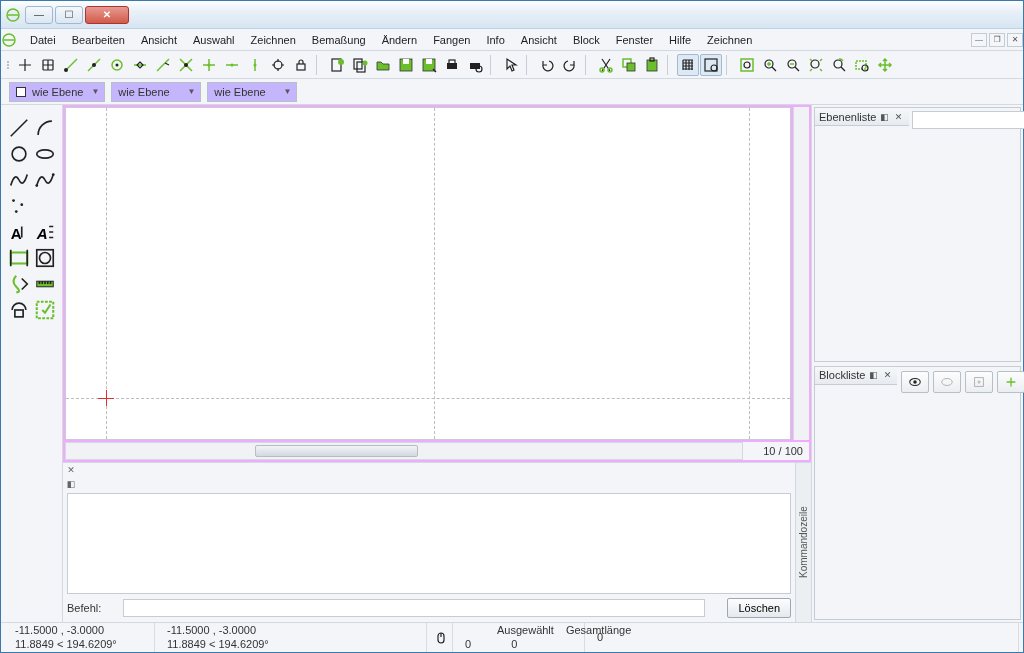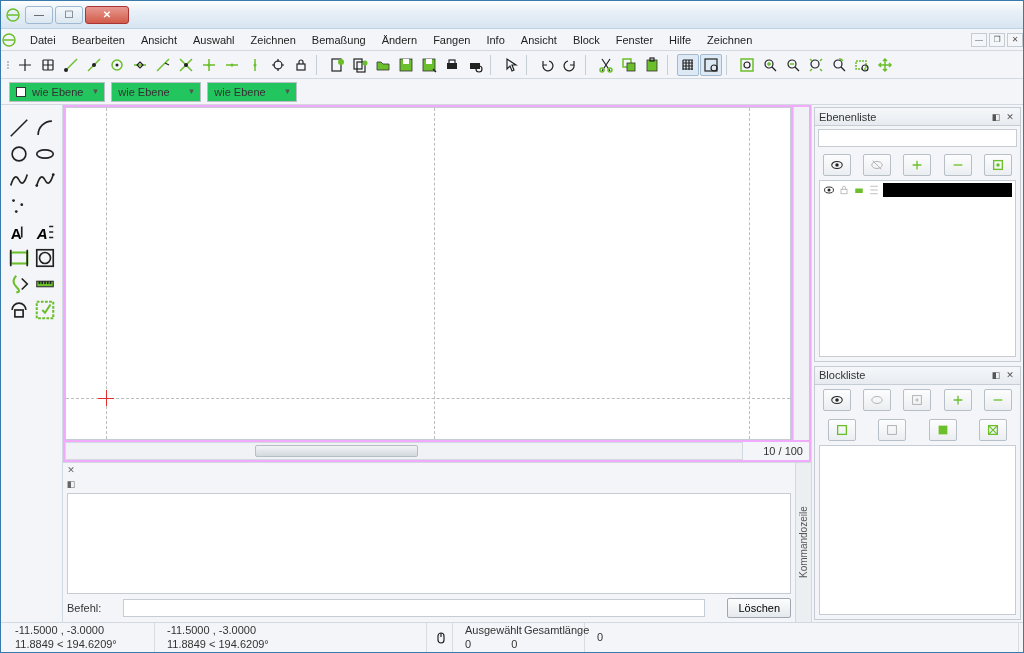--- a/index.html
+++ b/index.html
@@ -22,21 +22,21 @@
 
 .toolbar-row { height: 28px; background: #f3f5f8; border-bottom: 1px solid #d2d9e0; display: flex; align-items: center; padding: 0 4px; gap: 1px; }
 .tool-btn { width: 22px; height: 22px; display: flex; align-items: center; justify-content: center; border: 1px solid transparent; border-radius: 2px; }
 .tool-btn.active { border-color: #a3b9d0; background: #dde9f5; }
 .tool-btn svg { width: 16px; height: 16px; }
 .tool-sep { width: 6px; height: 20px; border-left: 1px solid #c6ced6; margin: 0 3px; }
 .tool-handle { width: 6px; display: flex; flex-direction: column; gap: 1px; align-items: center; margin-right: 2px; }
 .tool-handle span { width: 2px; height: 2px; background: #a7b0b9; border-radius: 1px; }
 
 .props-row { height: 26px; background: #f3f5f8; border-bottom: 1px solid #d2d9e0; display: flex; align-items: center; padding: 0 8px; gap: 6px; }
-.combo { height: 20px; border: 1px solid #b7bfc7; background: #22c55e; display: flex; align-items: center; padding: 0 3px 0 6px; gap: 6px; font-size: 11px; color: #333; min-width: 90px; justify-content: space-between; }
+.combo { height: 20px; border: 1px solid #b7bfc7; background: #c4b5fd; display: flex; align-items: center; padding: 0 3px 0 6px; gap: 6px; font-size: 11px; color: #333; min-width: 90px; justify-content: space-between; }
 .combo .sw { width: 10px; height: 10px; border: 1px solid #333; background: #fff; }
 .combo .arrow { margin-left: auto; font-size: 8px; color: #555; padding: 0 2px; }
 
 .main-area { flex: 1; display: flex; min-height: 0; }
 
 .left-toolbox { width: 62px; background: #f3f5f8; border-right: 1px solid #d2d9e0; display: flex; flex-direction: column; padding-top: 12px; gap: 4px; align-items: center; }
 .left-toolbox .row { display: flex; gap: 4px; }
 .tbox-btn { width: 22px; height: 22px; display: flex; align-items: center; justify-content: center; }
 
 .center { flex: 1; display: flex; flex-direction: column; min-width: 0; }
@@ -61,21 +61,21 @@
 .cmd-panel .content { flex: 1; display: flex; flex-direction: column; }
 .cmd-panel .close-row { height: 14px; display: flex; gap: 2px; padding: 1px 2px; }
 .cmd-panel .close-row span { width: 12px; height: 12px; font-size: 9px; color: #666; border: 1px solid transparent; display: flex; align-items: center; justify-content: center; }
 .cmd-history { flex: 1; background: #fff; border: 1px solid #c5ccd3; margin: 2px 4px; }
 .cmd-input-row { display: flex; align-items: center; padding: 2px 4px 4px 4px; gap: 22px; }
 .cmd-input-row .label { color: #333; }
 .cmd-input-row input { flex: 1; height: 18px; border: 1px solid #c5ccd3; padding: 0 4px; }
 .cmd-input-row button { height: 20px; padding: 0 10px; border: 1px solid #9fa8b1; background: linear-gradient(#fdfdfe, #e5e9ed); border-radius: 2px; }
 
 .right-panels { width: 212px; background: #f3f5f8; border-left: 1px solid #d2d9e0; display: flex; flex-direction: column; }
-.panel { border: 1px solid #c5ccd3; margin: 2px; display: flex; flex-direction: column; background: #f3f5f8; }
+.panel { border: 1px solid #c5ccd3; margin: 2px; display: flex; flex-direction: row; background: #f3f5f8; }
 .panel-header { height: 18px; background: linear-gradient(#f5f7fa, #e7ebef); display: flex; align-items: center; padding: 0 4px; font-size: 11px; color: #333; border-bottom: 1px solid #c5ccd3; }
 .panel-header .title { flex: 1; }
 .panel-header .pbtn { width: 12px; height: 12px; font-size: 9px; color: #555; margin-left: 2px; display: flex; align-items: center; justify-content: center; }
 .panel-toolbar { display: flex; gap: 4px; padding: 4px; justify-content: space-around; }
 .panel-toolbar .pt-btn { width: 28px; height: 22px; border: 1px solid #b7bfc7; background: linear-gradient(#fdfdfe, #ebeef1); border-radius: 2px; display: flex; align-items: center; justify-content: center; }
 .panel-body { flex: 1; background: #fff; border: 1px solid #c5ccd3; margin: 0 4px 4px 4px; min-height: 60px; }
 .layer-row { display: flex; align-items: center; gap: 3px; padding: 2px 3px; }
 .layer-row .lname { flex: 1; background: #000; color: #fff; height: 14px; }
 
 .statusbar { height: 30px; background: #f3f5f8; border-top: 1px solid #d2d9e0; display: flex; align-items: center; padding: 0 4px; gap: 2px; }
@@ -656,21 +656,21 @@
       <span>-11.5000 , -3.0000</span>
       <span>11.8849 &lt; 194.6209°</span>
     </div>
     <div class="status-cell" style="width:24px; align-items:center;">
       <svg width="16" height="16" viewBox="0 0 16 16">
           <rect x="5" y="3" width="6" height="10" rx="3" class="blk-stroke"></rect>
           <path d="M8 3 V7" class="blk-stroke"></path>
         </svg>
     </div>
     <div class="status-cell" style="width:130px;">
-      <div style="display:flex; gap:2px;">
+      <div style="display:flex; gap:12px;margin-left:32px;">
           <span>Ausgewählt</span>
           <span>Gesamtlänge</span>
         </div>
       <div style="display:flex; gap:40px;">
           <span>0</span>
           <span>0</span>
         </div>
     </div>
     <div class="status-cell wide">
       <span>0</span>

